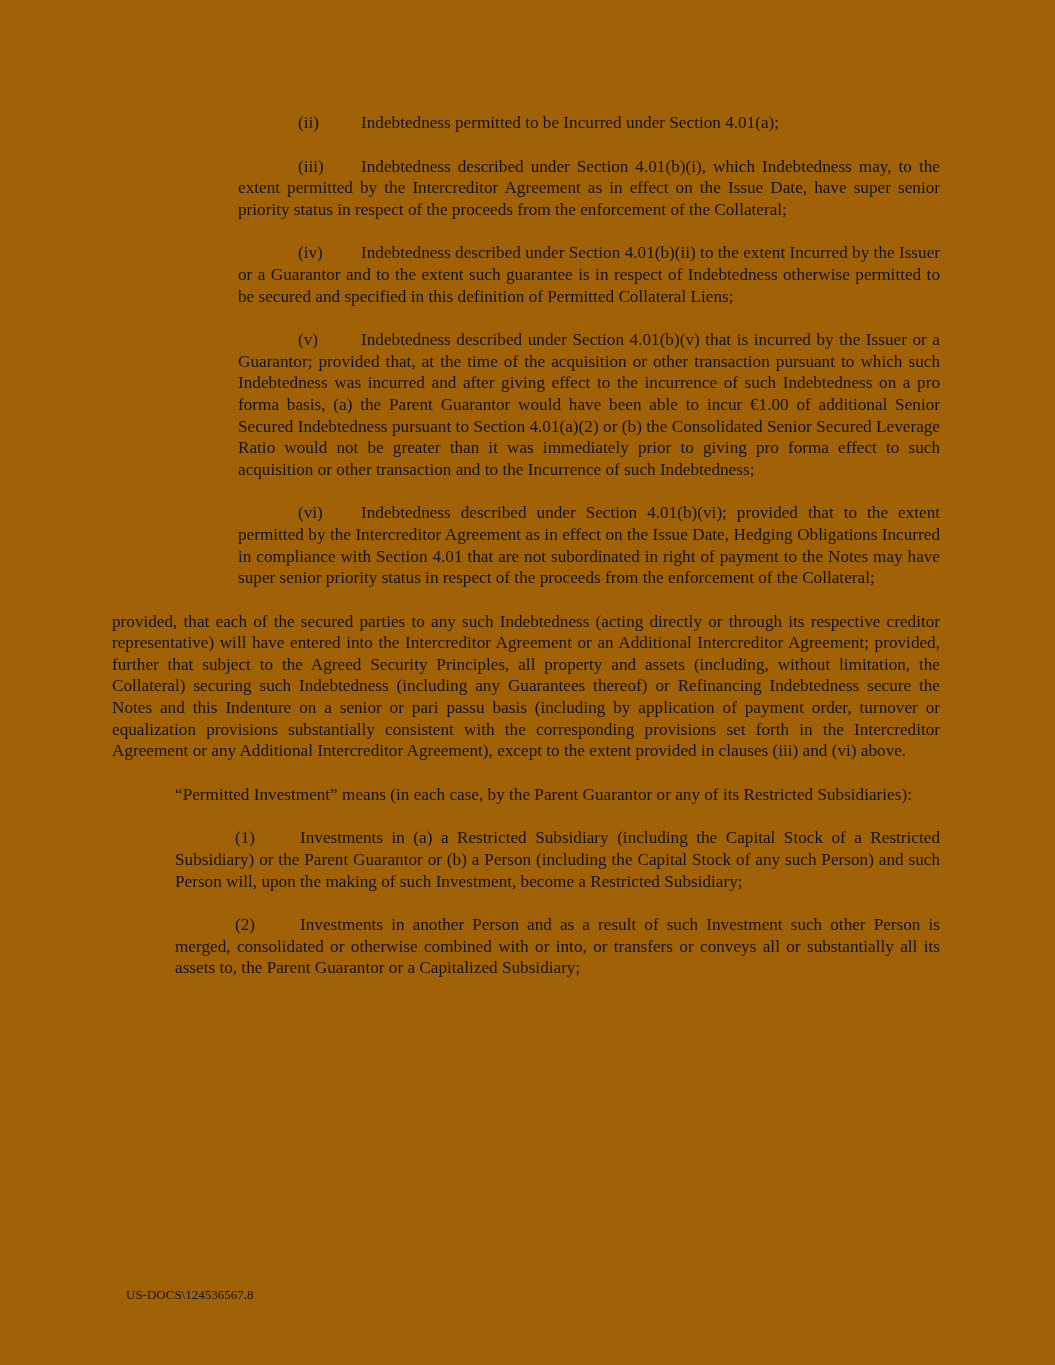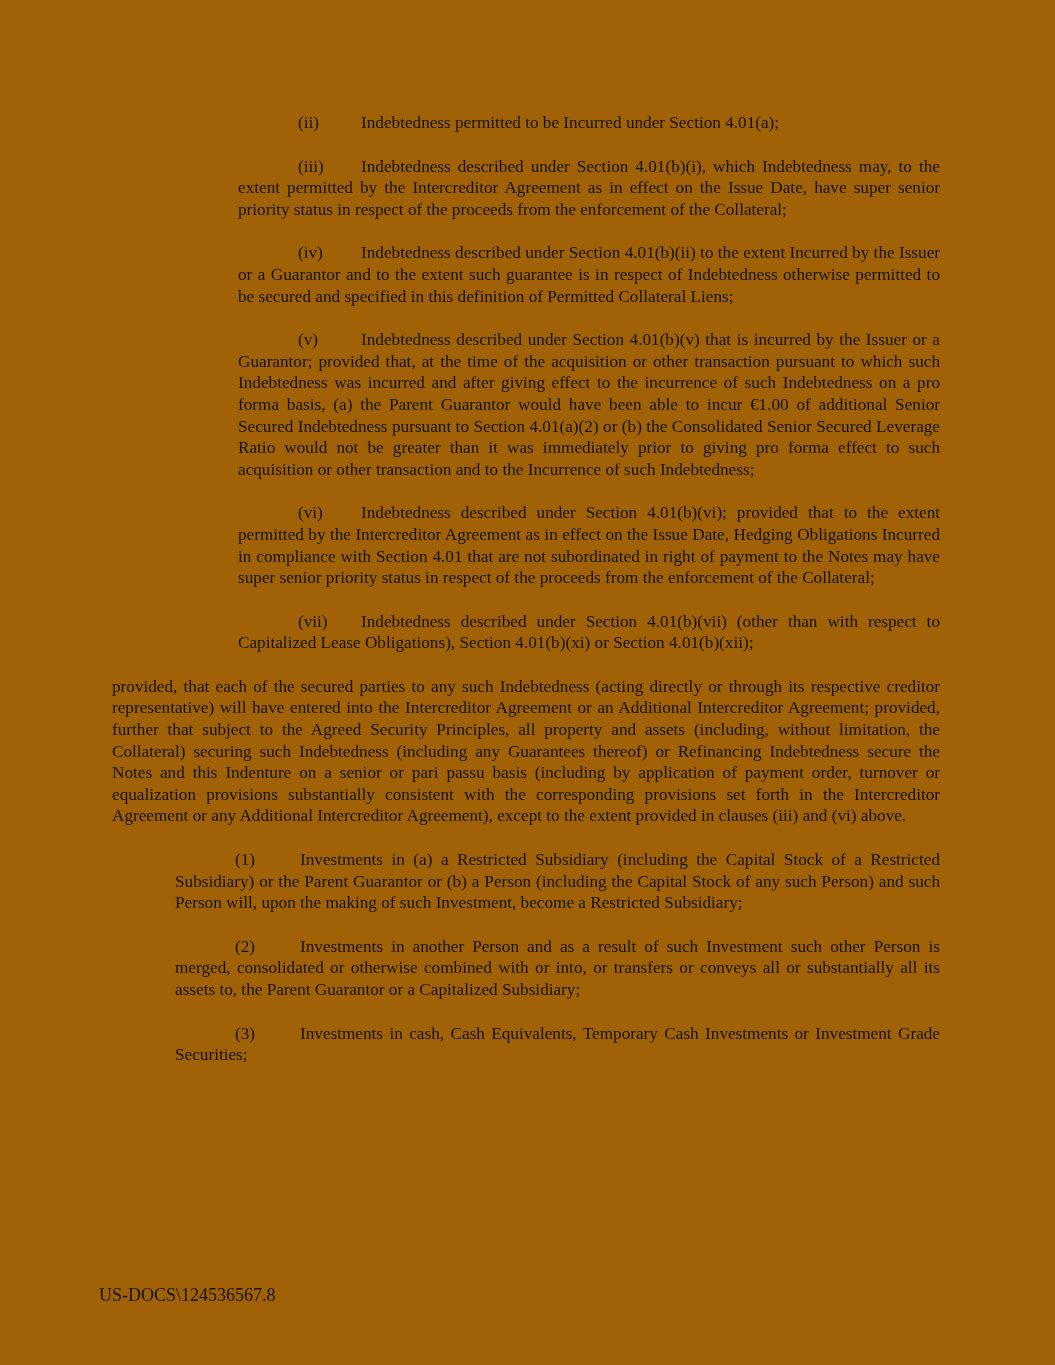--- a/index.html
+++ b/index.html
@@ -46,50 +46,49 @@
   .clause-num .clabel { width: 65px; }
   .page-number {
     position: absolute;
     left: 112px;
     top: 1264px;
     width: 828px;
     text-align: center;
   }
   .footer-ref {
     position: absolute;
-    left: 99px;
+    left: 126px;
     top: 1287px;
-    font-size: 18px;
+    font-size: 13px;
     line-height: 16px;
   }
 </style>
 </head>
 <body>
 
 <div class="page">
   <div class="content">
 
     <p class="clause-roman"><span class="clabel">(ii)</span><span>Indebtedness permitted to be Incurred under Section 4.01(a);</span></p>
 
     <p class="clause-roman"><span class="clabel">(iii)</span><span>Indebtedness described under Section 4.01(b)(i), which Indebtedness may, to the extent permitted by the Intercreditor Agreement as in effect on the Issue Date, have super senior priority status in respect of the proceeds from the enforcement of the Collateral;</span></p>
 
     <p class="clause-roman"><span class="clabel">(iv)</span><span>Indebtedness described under Section 4.01(b)(ii) to the extent Incurred by the Issuer or a Guarantor and to the extent such guarantee is in respect of Indebtedness otherwise permitted to be secured and specified in this definition of Permitted Collateral Liens;</span></p>
 
     <p class="clause-roman"><span class="clabel">(v)</span><span>Indebtedness described under Section 4.01(b)(v) that is incurred by the Issuer or a Guarantor; provided that, at the time of the acquisition or other transaction pursuant to which such Indebtedness was incurred and after giving effect to the incurrence of such Indebtedness on a pro forma basis, (a) the Parent Guarantor would have been able to incur €1.00 of additional Senior Secured Indebtedness pursuant to Section 4.01(a)(2) or (b) the Consolidated Senior Secured Leverage Ratio would not be greater than it was immediately prior to giving pro forma effect to such acquisition or other transaction and to the Incurrence of such Indebtedness;</span></p>
 
     <p class="clause-roman"><span class="clabel">(vi)</span><span>Indebtedness described under Section 4.01(b)(vi); provided that to the extent permitted by the Intercreditor Agreement as in effect on the Issue Date, Hedging Obligations Incurred in compliance with Section 4.01 that are not subordinated in right of payment to the Notes may have super senior priority status in respect of the proceeds from the enforcement of the Collateral;</span></p>
 
-    <p class="clause-roman"><span class="clabel">(vii)</span><span>Indebtedness described under Section 4.01(b)(vii) (other than with respect to Capitalized Lease Obligations), Section 4.01(b)(xi) or Section 4.01(b)(xii);</span></p>
 
 
     <p class="body-par">provided, that each of the secured parties to any such Indebtedness (acting directly or through its respective creditor representative) will have entered into the Intercreditor Agreement or an Additional Intercreditor Agreement; provided, further that subject to the Agreed Security Principles, all property and assets (including, without limitation, the Collateral) securing such Indebtedness (including any Guarantees thereof) or Refinancing Indebtedness secure the Notes and this Indenture on a senior or pari passu basis (including by application of payment order, turnover or equalization provisions substantially consistent with the corresponding provisions set forth in the Intercreditor Agreement or any Additional Intercreditor Agreement), except to the extent provided in clauses (iii) and (vi) above.</p>
 
+    <p class="def-par">“Permitted Investment” means (in each case, by the Parent Guarantor or any of its Restricted Subsidiaries):</p>
 
     <p class="clause-num"><span class="clabel">(1)</span><span>Investments in (a) a Restricted Subsidiary (including the Capital Stock of a Restricted Subsidiary) or the Parent Guarantor or (b) a Person (including the Capital Stock of any such Person) and such Person will, upon the making of such Investment, become a Restricted Subsidiary;</span></p>
 
     <p class="clause-num"><span class="clabel">(2)</span><span>Investments in another Person and as a result of such Investment such other Person is merged, consolidated or otherwise combined with or into, or transfers or conveys all or substantially all its assets to, the Parent Guarantor or a Capitalized Subsidiary;</span></p>
 
-    <p class="clause-num"><span class="clabel">(3)</span><span>Investments in cash, Cash Equivalents, Temporary Cash Investments or Investment Grade Securities;</span></p>
 
   </div>
 
   <div class="footer-ref">US-DOCS\124536567.8</div>
 </div>
 
 </body></html>

